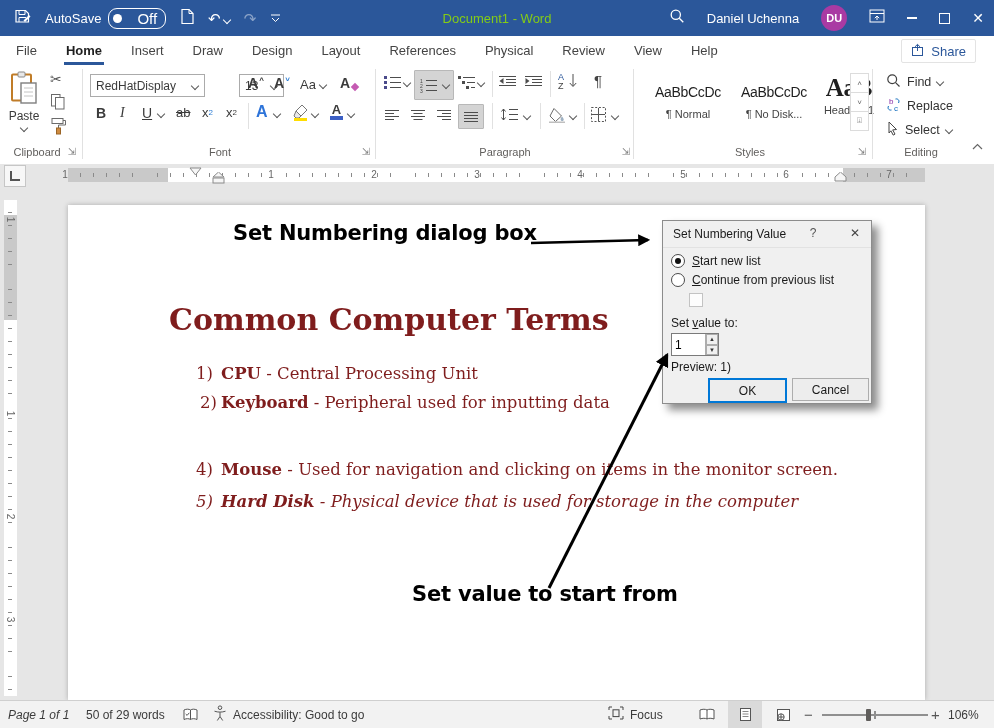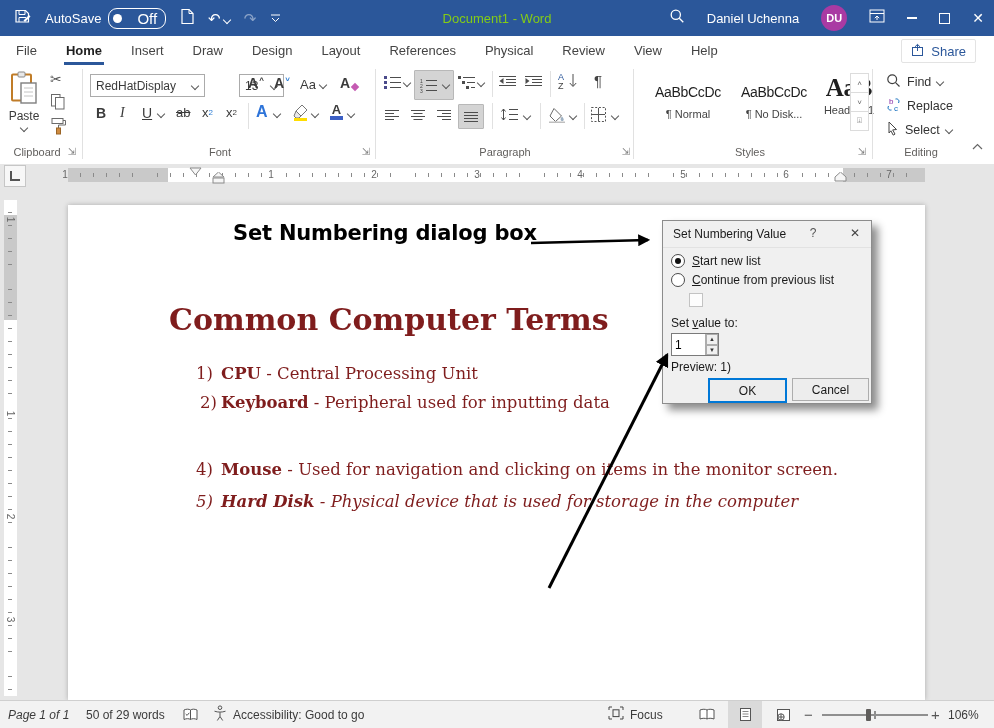--- a/index.html
+++ b/index.html
@@ -505,20 +505,21 @@
       <div class="li" style="left:128px;top:188px;text-align:center;">
         <span class="num">2)</span><span class="term">Keyboard</span> <span>- Peripheral used for inputting data</span>
       </div>
       <div class="li" style="left:128px;top:255px;">
         <span class="num">4)</span><span class="term">Mouse</span> <span>- Used for navigation and clicking on items in the monitor screen.</span>
       </div>
       <div class="li" style="left:128px;top:287px;font-style:italic;">
         <span class="num">5)</span><span class="term">Hard Disk</span> <span>- Physical device that is used for storage in the computer</span>
       </div>
 
+      <div class="ann" style="left:344px;top:377px;">Set value to start from</div>
     </div>
 
     <div class="dialog">
       <div class="dlg-title">
         <span class="t">Set Numbering Value</span>
       </div>
       <div class="dlg-help">?</div>
       <div class="dlg-close">✕</div>
 
       <div class="radio" style="left:8px;top:33px;">

